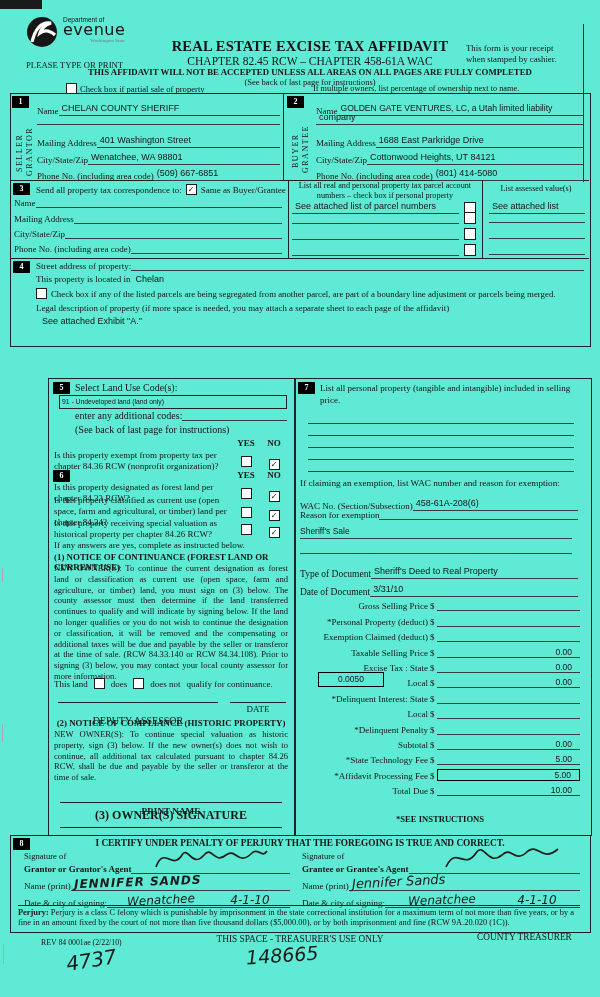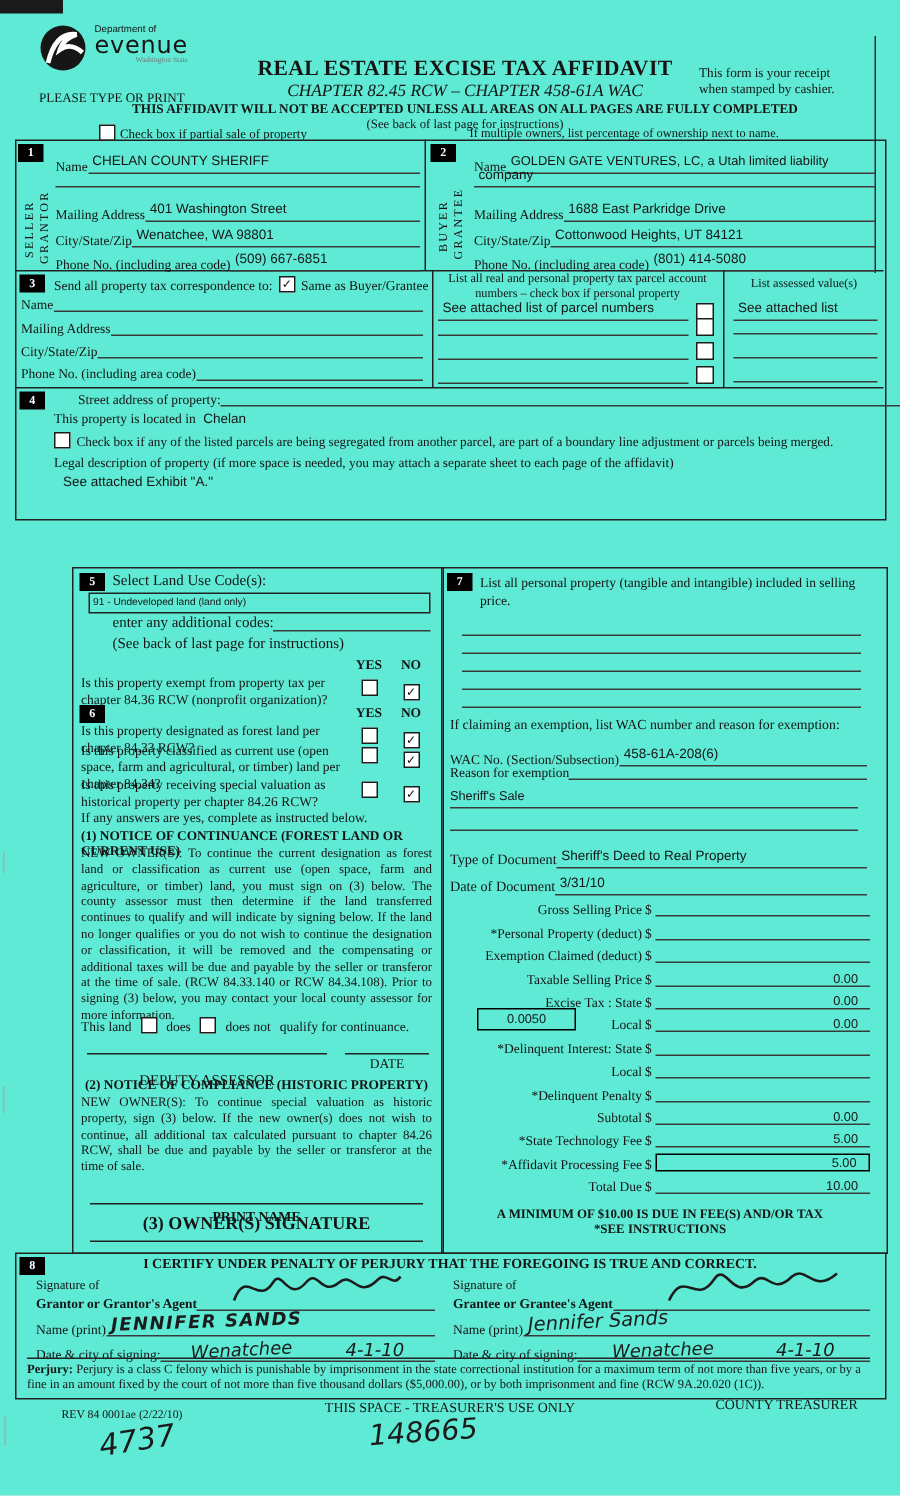--- a/index.html
+++ b/index.html
@@ -14,21 +14,21 @@
   .ul{flex:1;border-bottom:1px solid #3a3a3a;padding:0 3px;min-height:10px;}
   .cb{display:inline-block;width:9px;height:9px;border:1.2px solid #1c1c1c;background:#fff;
       font:bold 8px/9px "DejaVu Sans",sans-serif;text-align:center;vertical-align:-1px;flex:none;}
   .numbox{position:absolute;width:17px;height:12px;background:#000;color:#fff;
       font:bold 8px/12px "Liberation Serif",serif;text-align:center;}
   .vtxt{position:absolute;font-size:8px;letter-spacing:1.5px;white-space:nowrap;
       transform:rotate(-90deg);transform-origin:0 0;}
   .hline{position:absolute;border-top:1.4px solid #222;}
   .vline{position:absolute;border-left:1.4px solid #222;}
   .boxed-area{position:absolute;border:1.5px solid #222;}
-  .qrow{display:flex;align-items:flex-start;}
+  .qrow{display:flex;align-items:center;}
   .qtext{flex:1;font-size:9px;line-height:11px;}
   .qcell{width:28px;text-align:center;flex:none;}
   .ynhead{display:flex;font-weight:bold;font-size:9px;}
   .para{font-size:8.6px;line-height:10.8px;text-align:justify;}
   .mrow{display:flex;align-items:flex-end;height:15.4px;position:relative;}
   .mlabel{width:128px;text-align:right;font-size:9px;white-space:nowrap;flex:none;}
   .md{font-size:9px;padding:0 2px 0 2px;flex:none;}
   .mline{flex:1;border-bottom:1px solid #3a3a3a;}
   .mval{display:block;text-align:right;padding-right:8px;font-family:"Liberation Sans",sans-serif;font-size:8.5px;min-height:10px;}
   .mboxed{border:1.7px solid #000;}
@@ -54,21 +54,21 @@
     </svg>
     <div>
       <div style="font-size:6.5px;font-family:'Liberation Sans',sans-serif;">Department of</div>
       <div style="font-size:16px;font-family:'DejaVu Sans',sans-serif;margin-top:-3px;letter-spacing:0.5px;">evenue</div>
       <div style="font-size:5px;color:#777;text-align:right;margin-top:-1px;">Washington State</div>
     </div>
   </div>
   <div class="abs lbl" style="left:26px;top:60px;font-size:8.7px;">PLEASE TYPE OR PRINT</div>
 
   <div class="abs ctr b" style="left:130px;top:38px;width:360px;font-size:14.5px;letter-spacing:0.2px;">REAL ESTATE EXCISE TAX AFFIDAVIT</div>
-  <div class="abs ctr" style="left:130px;top:55px;width:360px;font-size:11.5px;font-style:italic;">CHAPTER 82.45 RCW – CHAPTER 458-61A WAC</div>
+  <div class="abs ctr" style="left:130px;top:55px;width:360px;font-size:11.5px;">CHAPTER 82.45 RCW – CHAPTER 458-61A WAC</div>
   <div class="abs ctr b" style="left:30px;top:67px;width:560px;font-size:8.8px;">THIS AFFIDAVIT WILL NOT BE ACCEPTED UNLESS ALL AREAS ON ALL PAGES ARE FULLY COMPLETED</div>
   <div class="abs ctr" style="left:130px;top:77px;width:360px;font-size:8.5px;">(See back of last page for instructions)</div>
 
   <div class="abs" style="left:466px;top:43px;width:126px;font-size:8.8px;line-height:10.5px;">
     <div>This form is your receipt</div>
     <div>when stamped by cashier.</div>
   </div>
 
   <div class="abs row" style="left:66px;top:83px;gap:3px;">
     <span class="cb"></span>
@@ -181,21 +181,21 @@
       <span class="ul"></span>
     </div>
   <div class="abs row" style="left:489px;top:228px;width:96px;">
       <span class="ul"></span>
     </div>
   <div class="abs row" style="left:489px;top:244px;width:96px;">
       <span class="ul"></span>
     </div>
 
   <div class="numbox" style="left:13px;top:261px;">4</div>
-  <div class="abs row" style="left:52px;top:260px;width:548px;align-items:flex-end;">
+  <div class="abs row" style="left:36px;top:260px;width:548px;align-items:flex-end;">
     <span class="lbl">Street address of property:</span>
     <span class="ul"></span>
   </div>
   <div class="abs row" style="left:36px;top:274px;gap:5px;">
     <span class="lbl">This property is located in</span>
     <span class="fill">Chelan</span>
   </div>
   <div class="abs row" style="left:36px;top:288px;gap:4px;">
     <span class="cb"></span>
     <span class="lbl" style="white-space:normal;font-size:8.8px;">Check box if any of the listed parcels are being segregated from another parcel, are part of a boundary line adjustment or parcels being merged.</span>
@@ -400,21 +400,20 @@
       </div>
       <div class="mrow">
         <span class="mlabel">Total Due</span>
           <span class="md">$</span>
         <span class="mline">
             <span class="mval">10.00</span>
           </span>
       </div>
     </div>
 
-    <div class="abs ctr b" style="left:6px;top:426px;width:280px;font-size:8.6px;">A MINIMUM OF $10.00 IS DUE IN FEE(S) AND/OR TAX</div>
     <div class="abs ctr b" style="left:6px;top:436px;width:280px;font-size:8.6px;">*SEE INSTRUCTIONS</div>
   </div>
 
   <div class="boxed-area" style="left:10px;top:835px;width:579px;height:96px;border-width:1.6px;"></div>
   <div class="abs" style="left:10px;top:835px;width:579px;height:96px;">
     <div class="numbox" style="left:3px;top:3px;">8</div>
     <div class="abs ctr b" style="left:30px;top:3px;width:520px;font-size:9.3px;">I CERTIFY UNDER PENALTY OF PERJURY THAT THE FOREGOING IS TRUE AND CORRECT.</div>
 
     <div class="abs" style="left:14px;top:16px;width:266px;">
       <div class="lbl" style="font-size:8.6px;">Signature of</div>

